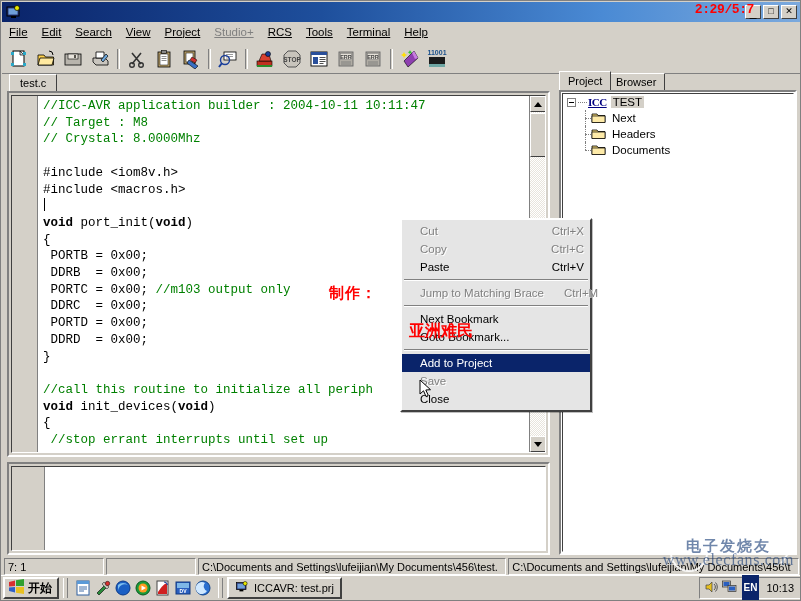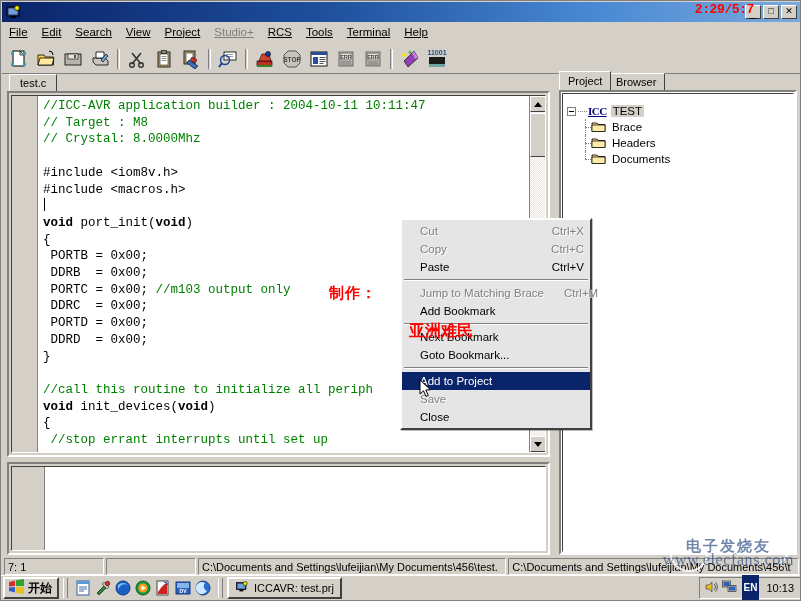--- a/index.html
+++ b/index.html
@@ -169,21 +169,21 @@
   }
   .rtab.active { top: 0; height: 19px; line-height: 14px; z-index: 2; }
   .rtree-outer {
     position: absolute; left: 558px; top: 89px; width: 238px; height: 465px;
     background: #ffffff;
     border: 2px solid; border-color: #808080 #ffffff #ffffff #808080;
   }
   .rtree-inner {
     position: absolute; left: 1px; top: 1px; right: 1px; bottom: 1px;
     border: 1px solid; border-color: #404040 #ffffff #ffffff #404040;
-    background: #ffffff; overflow: hidden; padding: 9px 0 0 4px;
+    background: #ffffff; overflow: hidden; padding: 0 0 0 4px;
   }
   .tnode { display: flex; align-items: center; height: 16px; font-size: 11.5px; white-space: nowrap; }
   .tbox {
     width: 9px; height: 9px; border: 1px solid #808080; background: #fff;
     position: relative; margin-right: 2px; flex: none;
   }
   .tbox:before {
     content: ""; position: absolute; left: 1px; right: 1px; top: 3px; height: 1px; background: #000;
   }
   .dots { width: 9px; border-top: 1px dotted #808080; margin-right: 1px; flex: none; }
@@ -520,21 +520,21 @@
       </div>
 
       <div class="tnode" style="padding-left:14px;">
         <span class="vline"></span>
         <span class="folder">
           <svg width="15" height="12" viewBox="0 0 15 12">
             <path d="M1 2 h5 l1 1.5 h7 v7 h-13 z" fill="#f5d97a" stroke="#000" stroke-width=".8"></path>
             <path d="M1 4 h13 v6.5 h-13 z" fill="#fdeaa8" stroke="#000" stroke-width=".7"></path>
           </svg>
         </span>
-        <span class="tlabel">Brace</span>
+        <span class="tlabel">Next</span>
       </div>
 
       <div class="tnode" style="padding-left:14px;">
         <span class="vline"></span>
         <span class="folder">
           <svg width="15" height="12" viewBox="0 0 15 12">
             <path d="M1 2 h5 l1 1.5 h7 v7 h-13 z" fill="#f5d97a" stroke="#000" stroke-width=".8"></path>
             <path d="M1 4 h13 v6.5 h-13 z" fill="#fdeaa8" stroke="#000" stroke-width=".7"></path>
           </svg>
         </span>
@@ -565,23 +565,20 @@
       </div>
       <div class="mi">
         <span>Paste</span>
         <span class="accel">Ctrl+V</span>
       </div>
       <div class="msep"></div>
       <div class="mi disabled">
         <span>Jump to Matching Brace</span>
         <span class="accel">Ctrl+M</span>
       </div>
-      <div class="mi">
-        <span>Add Bookmark</span>
-      </div>
       <div class="msep"></div>
       <div class="mi">
         <span>Next Bookmark</span>
       </div>
       <div class="mi">
         <span>Goto Bookmark...</span>
       </div>
       <div class="msep"></div>
       <div class="mi sel">
         <span>Add to Project</span>

